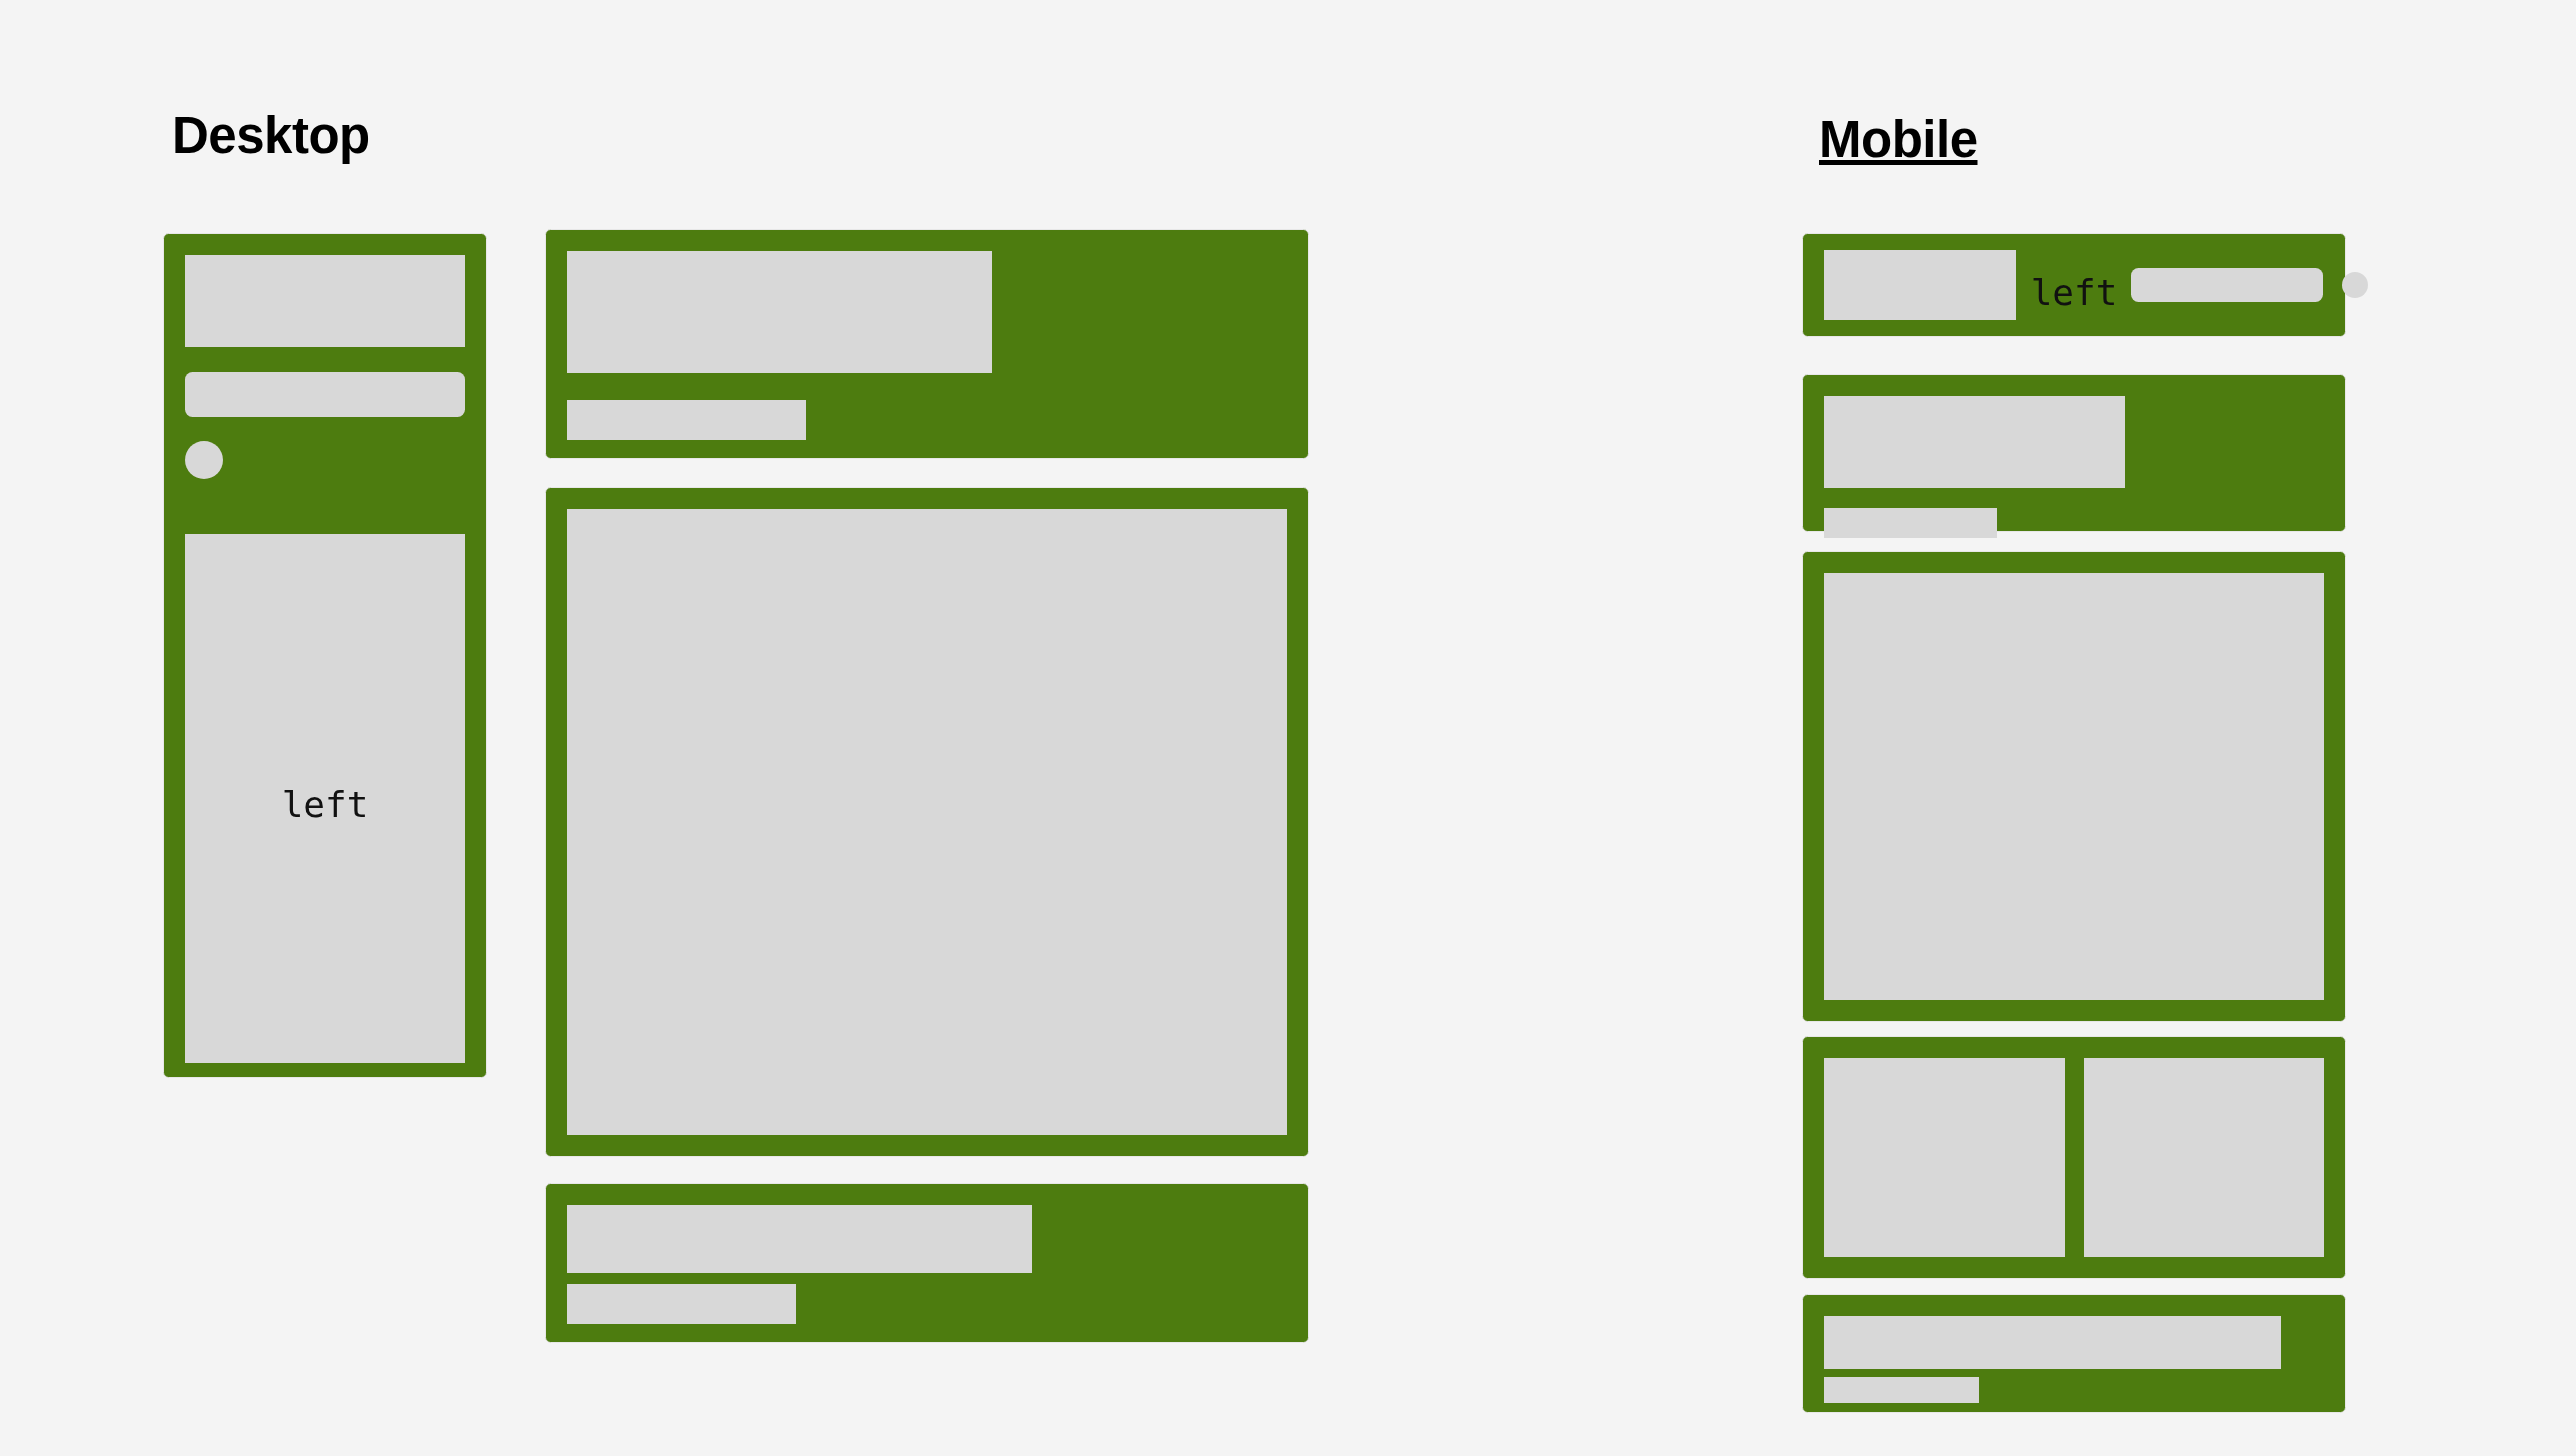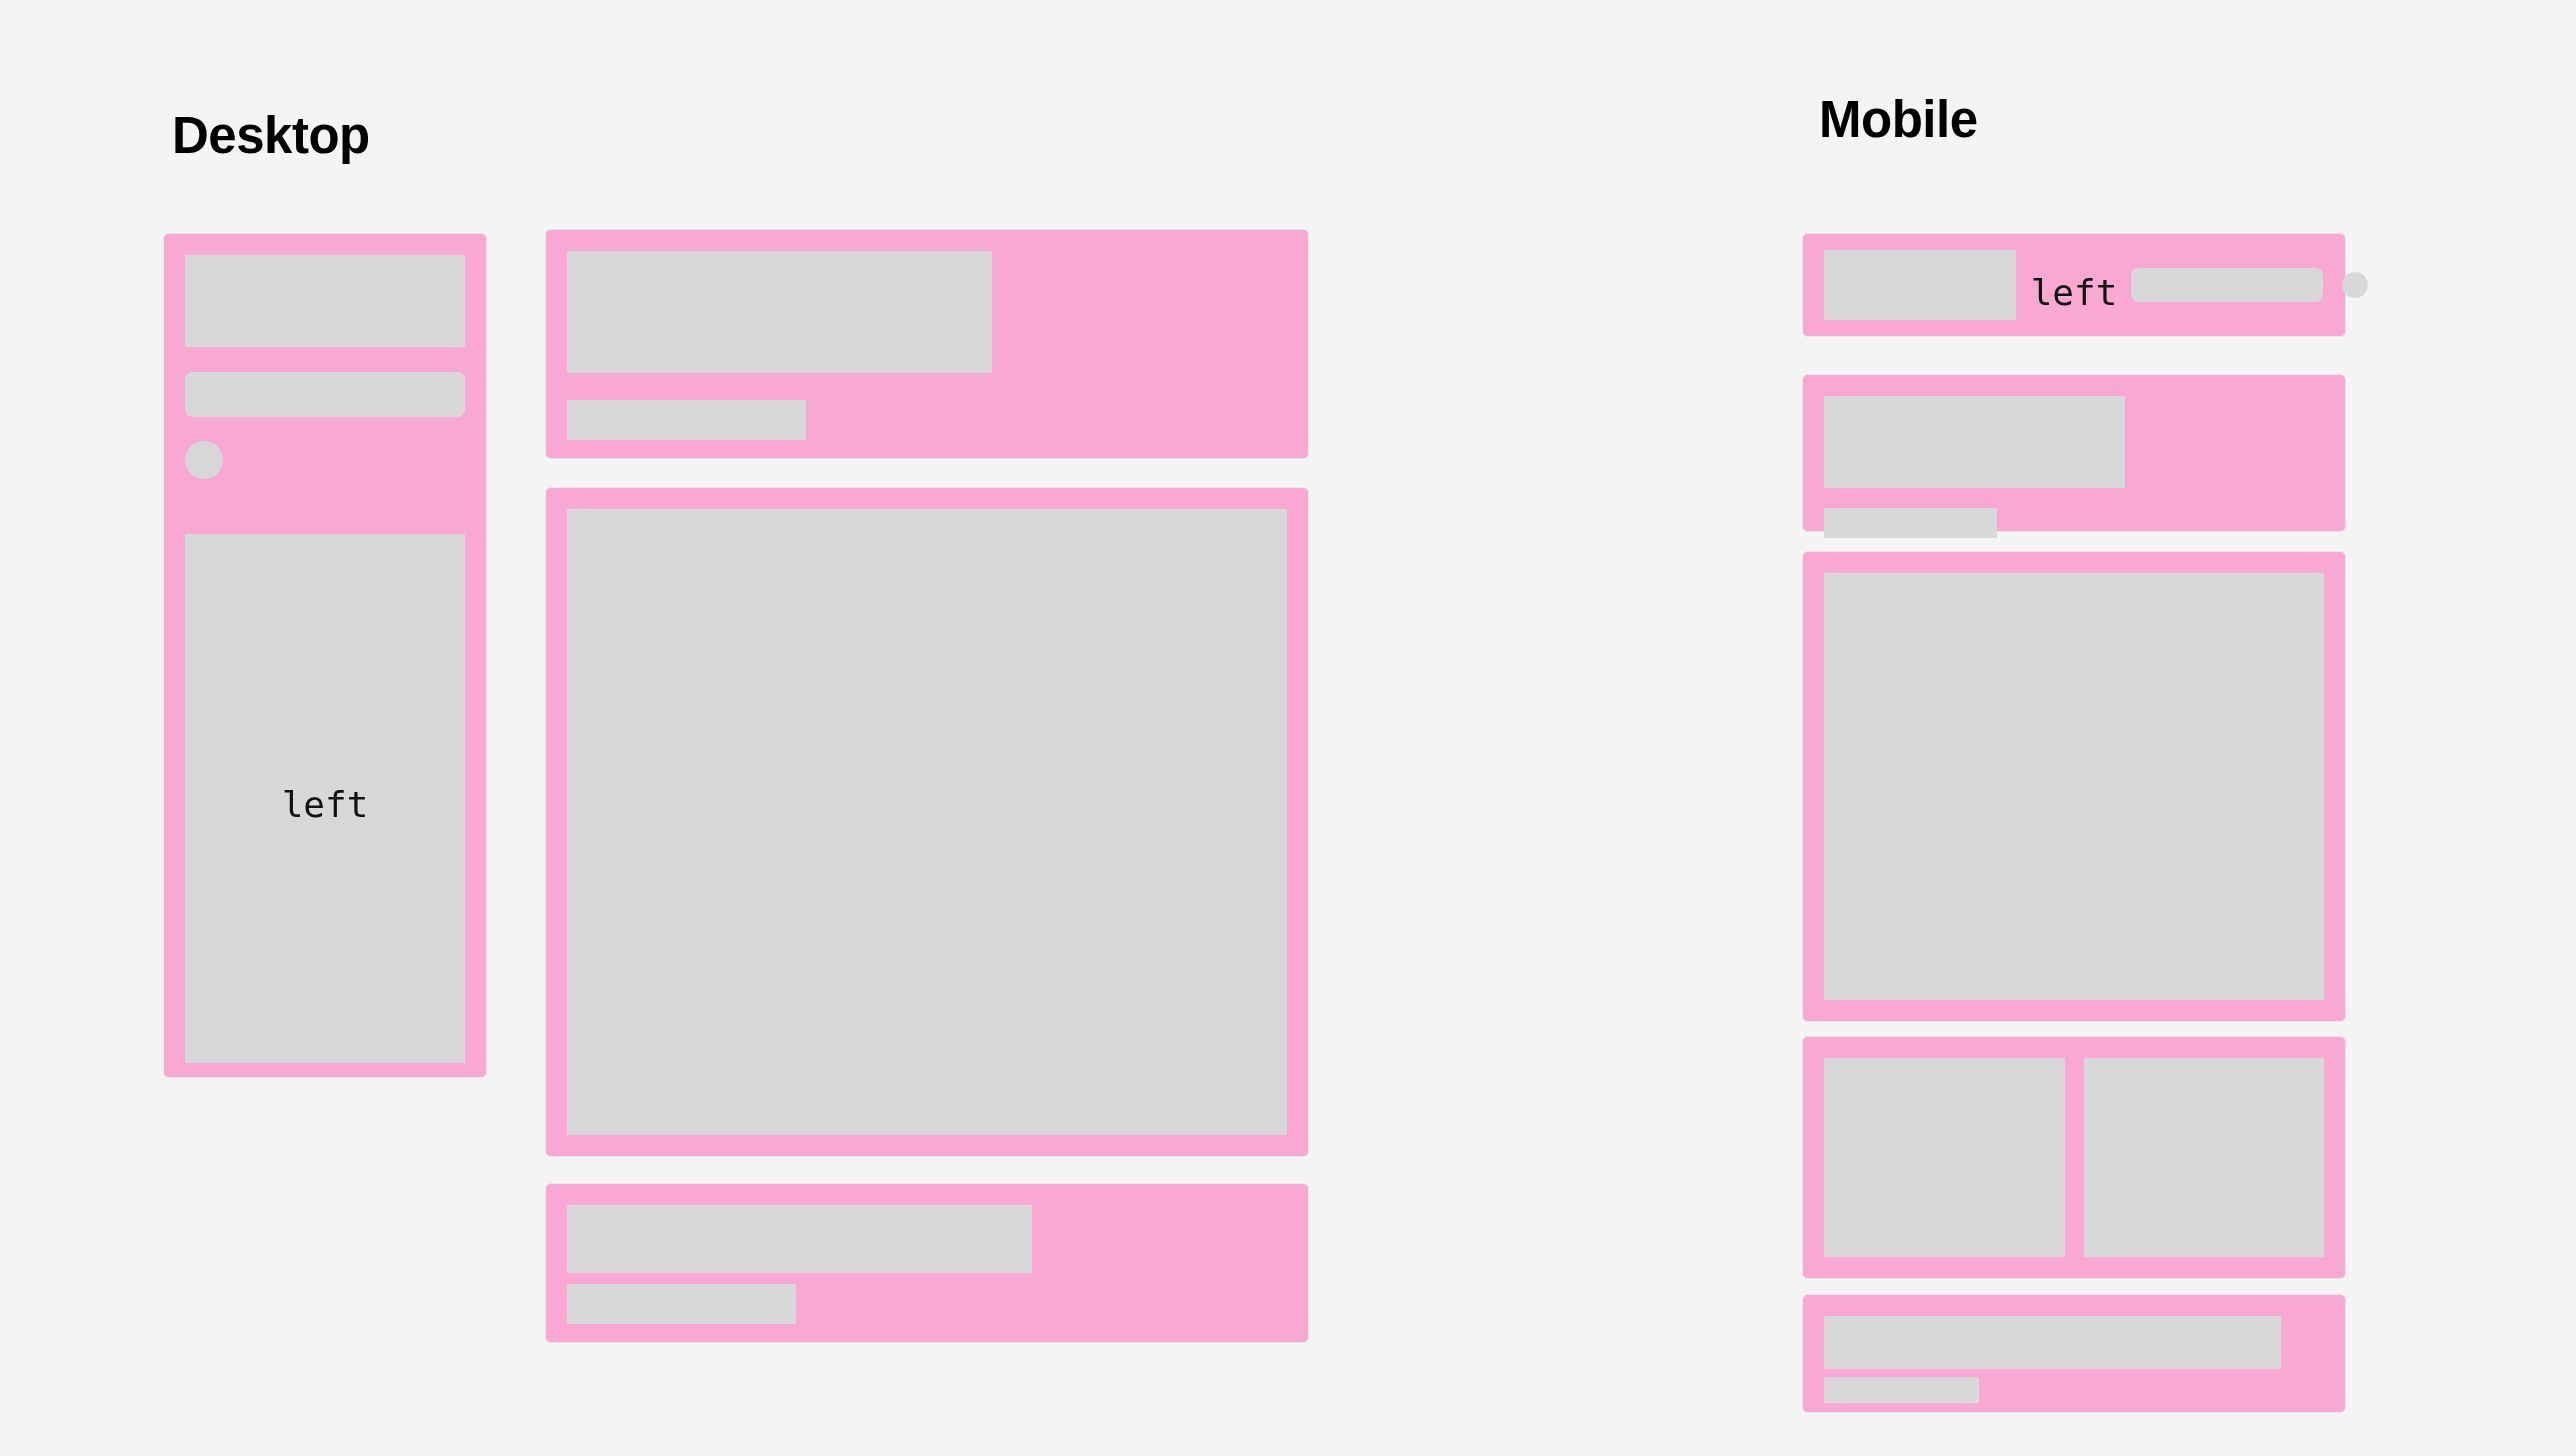--- a/index.html
+++ b/index.html
@@ -27,26 +27,26 @@
   .section-heading {
     position: absolute;
     font-family: "Liberation Sans", sans-serif;
     font-weight: bold;
     font-size: 51px;
     letter-spacing: -0.5px;
     line-height: 1;
     color: #000000;
   }
   #heading-desktop { left: 145px; top: 83px; }
-  #heading-mobile  { left: 1792px; top: 67px; }
+  #heading-mobile  { left: 1792px; top: 87px; text-decoration: underline; }
 
   
   .panel {
     position: absolute;
-    background: #f9a8d4;
+    background: #4d7c0f;
     border: 1.9px solid #e7e7e7;
     border-radius: 5.6px;
     padding: 21px;
   }
 
   
   .block {
     background: #d8d8d8;
   }
   .block.rounded { border-radius: 7.5px; }

